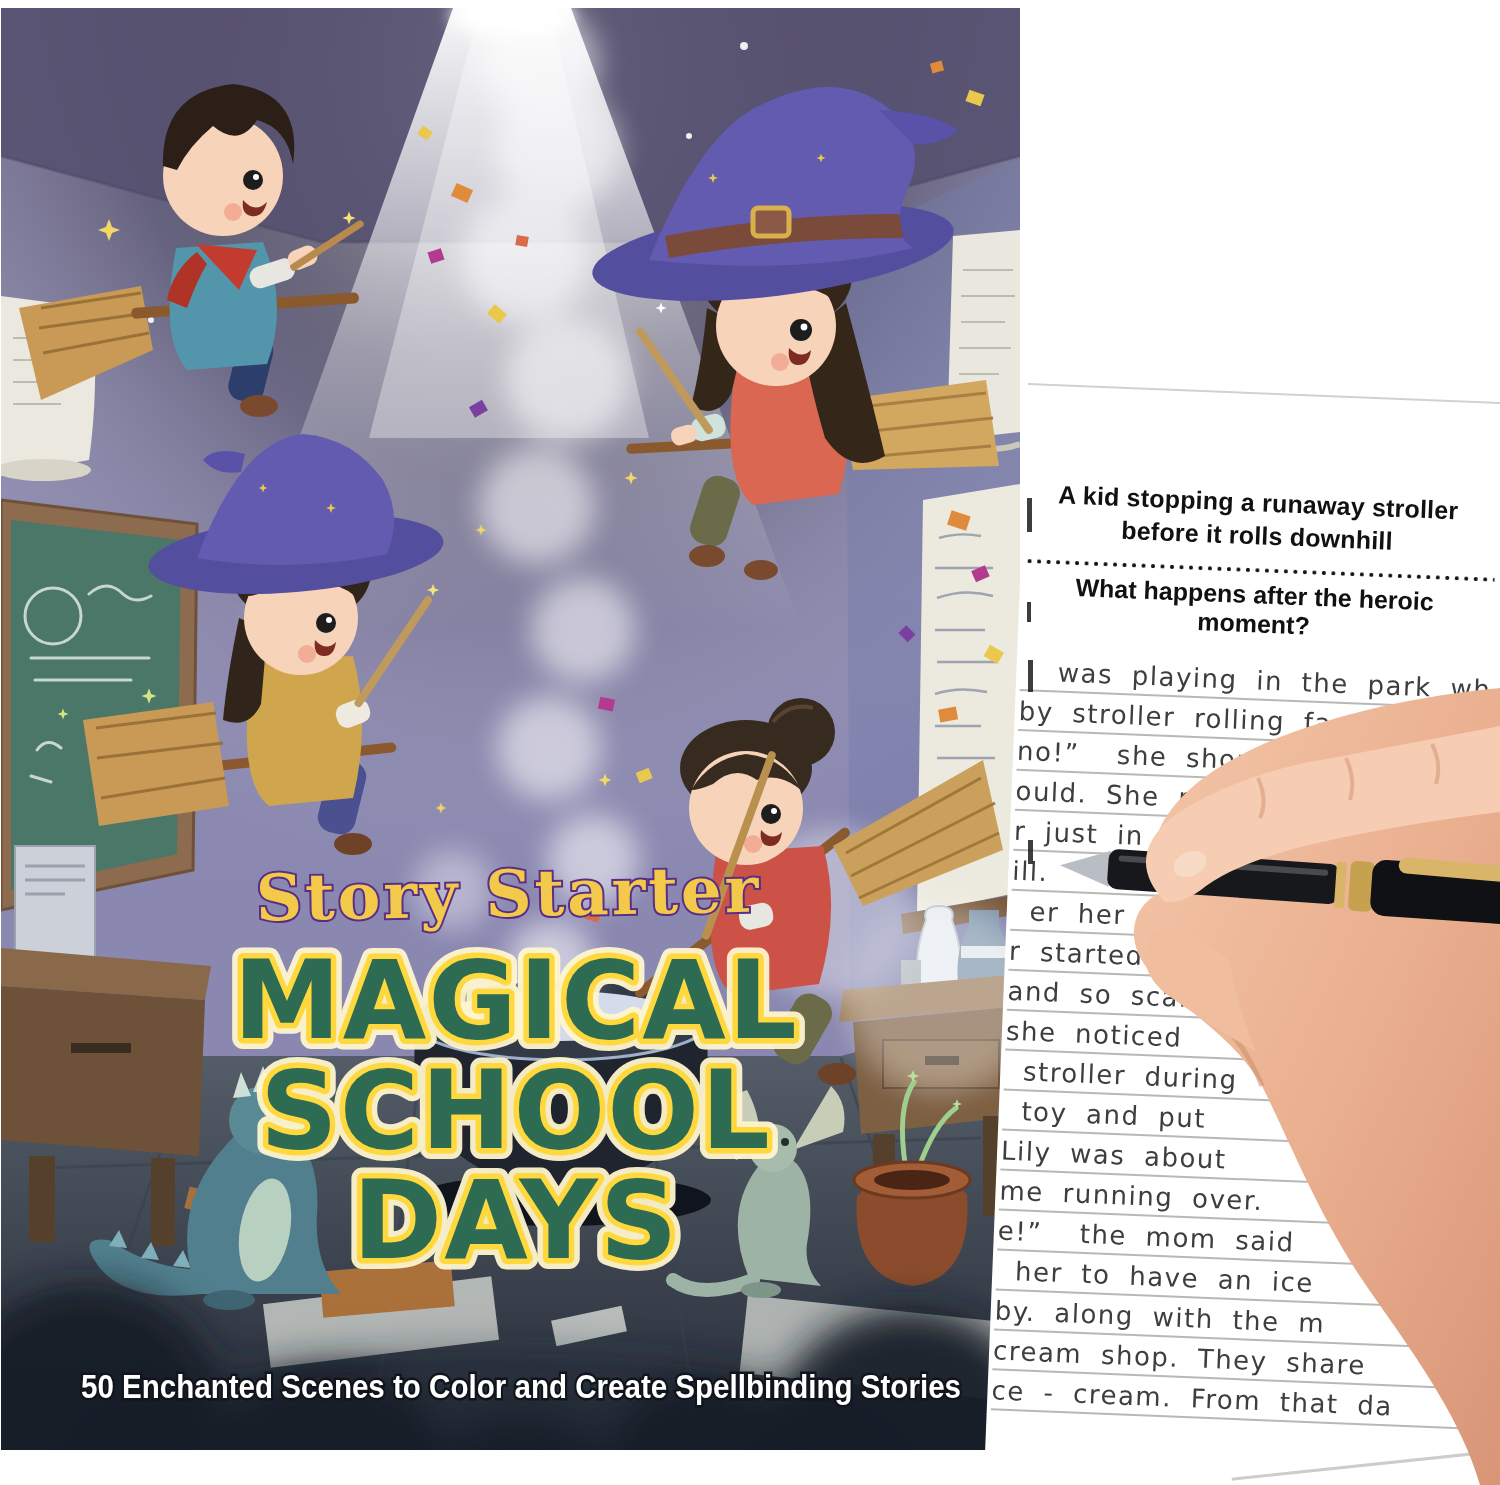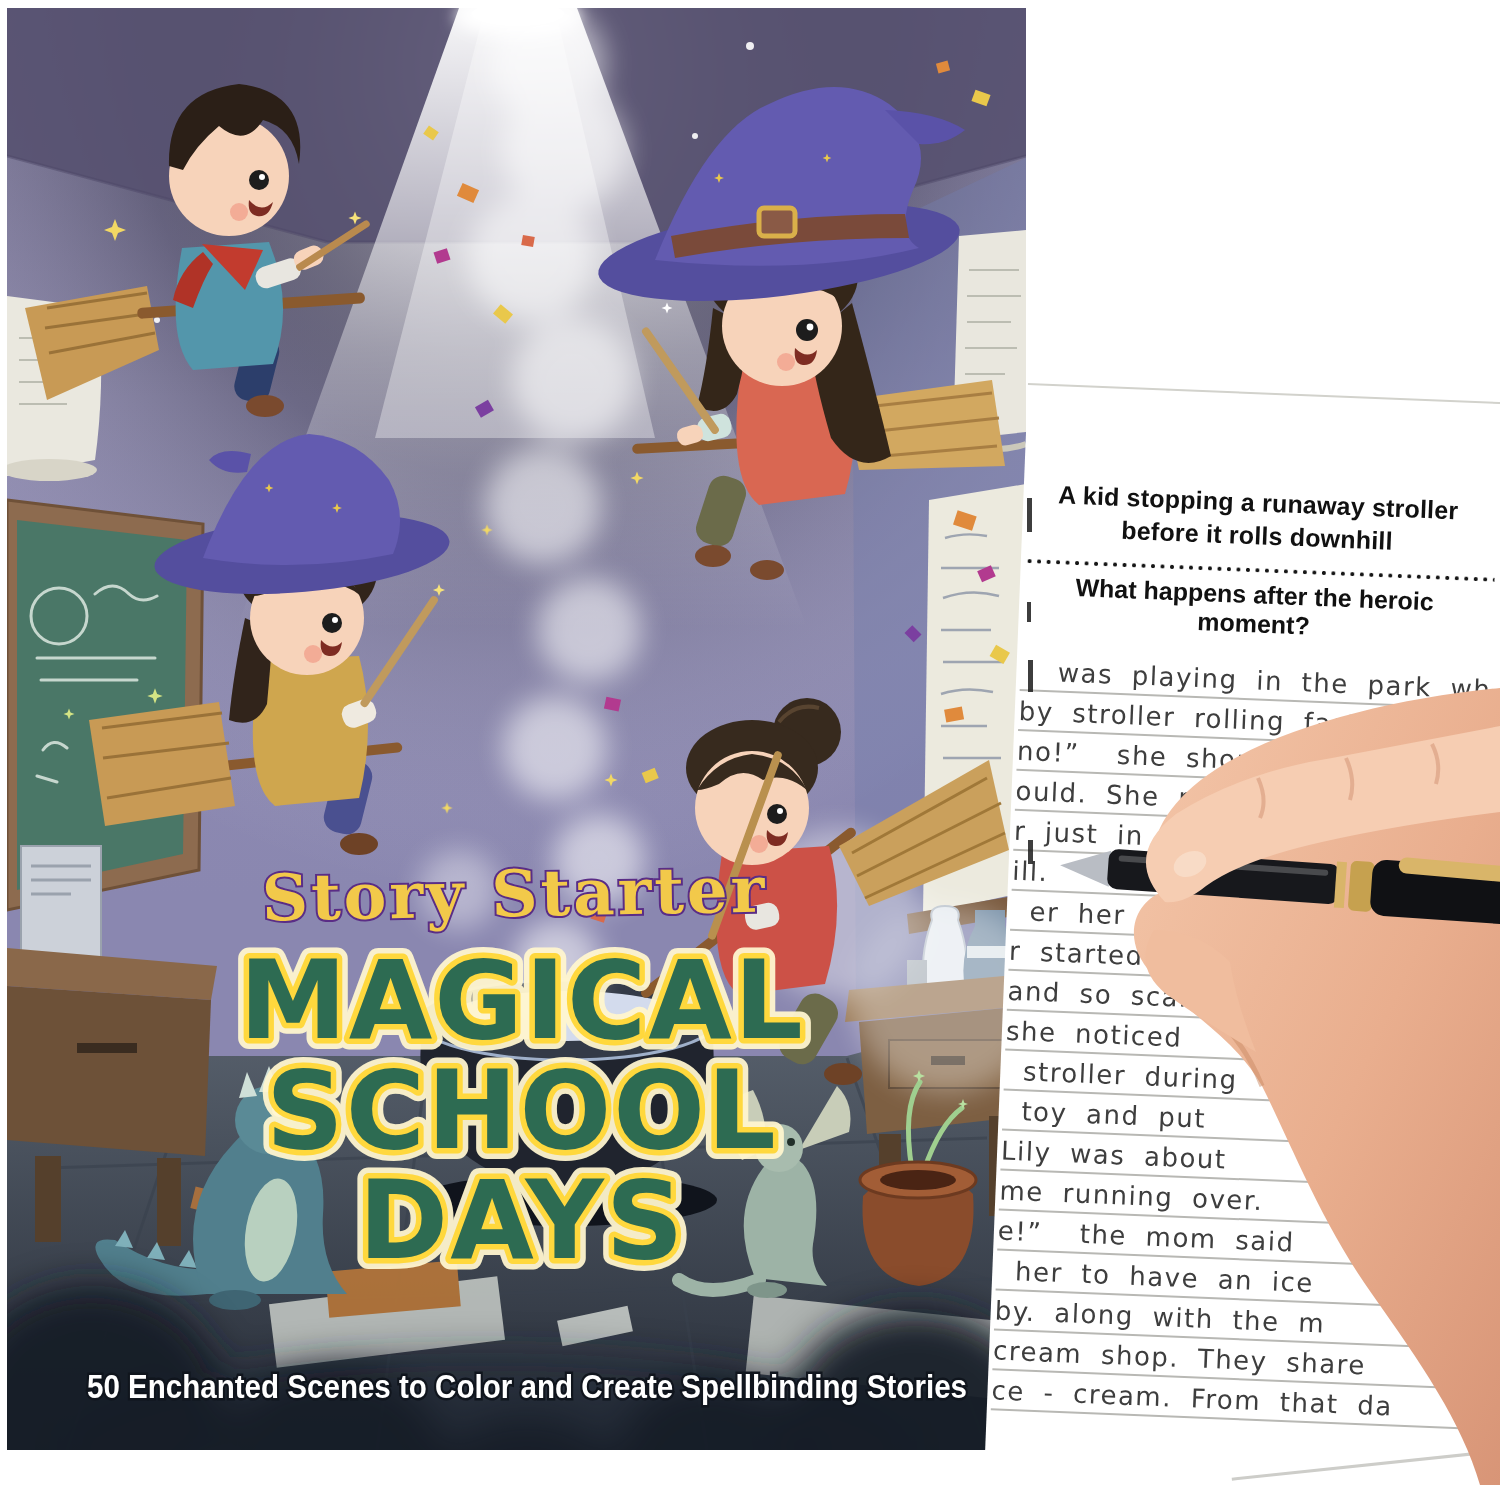--- a/index.html
+++ b/index.html
@@ -1,20 +1,20 @@
 <!DOCTYPE html>
 <html><head>
 <meta charset="utf-8">
 <style>
   html,body{margin:0;padding:0;background:#fff;}
   .stage{position:relative;width:1500px;height:1485px;background:#ffffff;overflow:hidden;
          font-family:"Liberation Sans",sans-serif;}
   .abs{position:absolute;}
   
-  .cover{left:7px;top:8px;width:1019px;height:1442px;}
+  .cover{left:1px;top:8px;width:1019px;height:1442px;}
   .cover svg{display:block;width:100%;height:100%;}
   
   .pagewrap{left:1026px;top:0;width:474px;height:1485px;background:#fff;}
   .sheet{position:absolute;left:2px;top:383px;width:520px;height:1078px;background:#ffffff;
          border-top:2px solid #d2d2cc;transform:rotate(2.3deg);transform-origin:0 0;}
   .sheet-inner{padding:92px 0 0 4px;}
   .prompt{font-weight:bold;font-size:25px;line-height:33px;text-align:center;color:#111;
           width:462px;letter-spacing:.2px;}
   .dotted{width:470px;height:8px;margin-top:12px;
           background-image:radial-gradient(circle,#161616 1.8px,transparent 2.3px);

